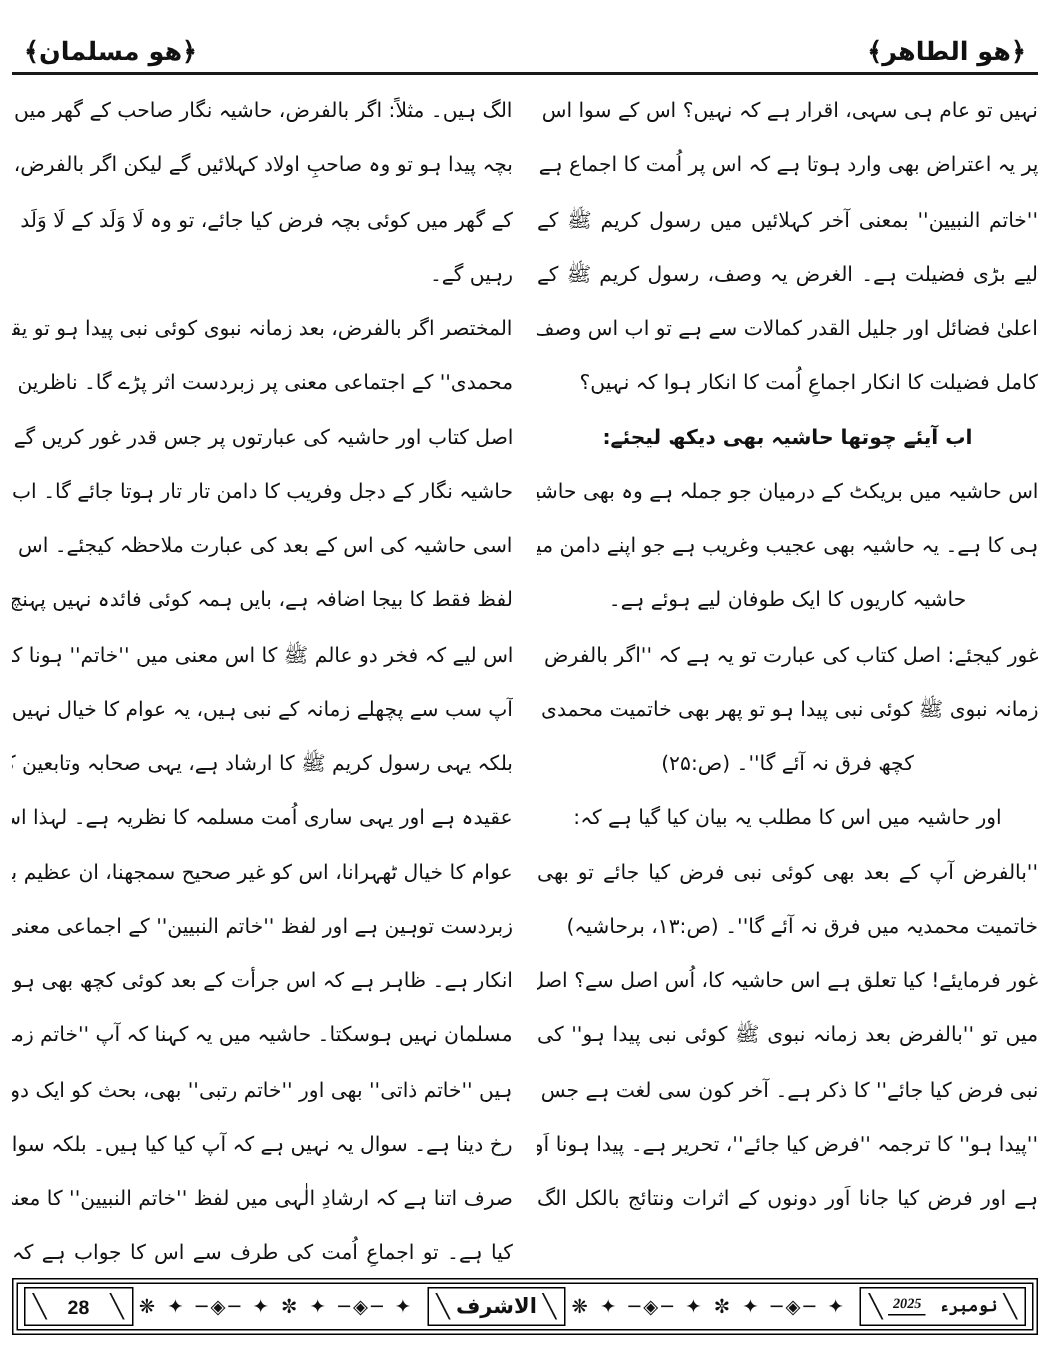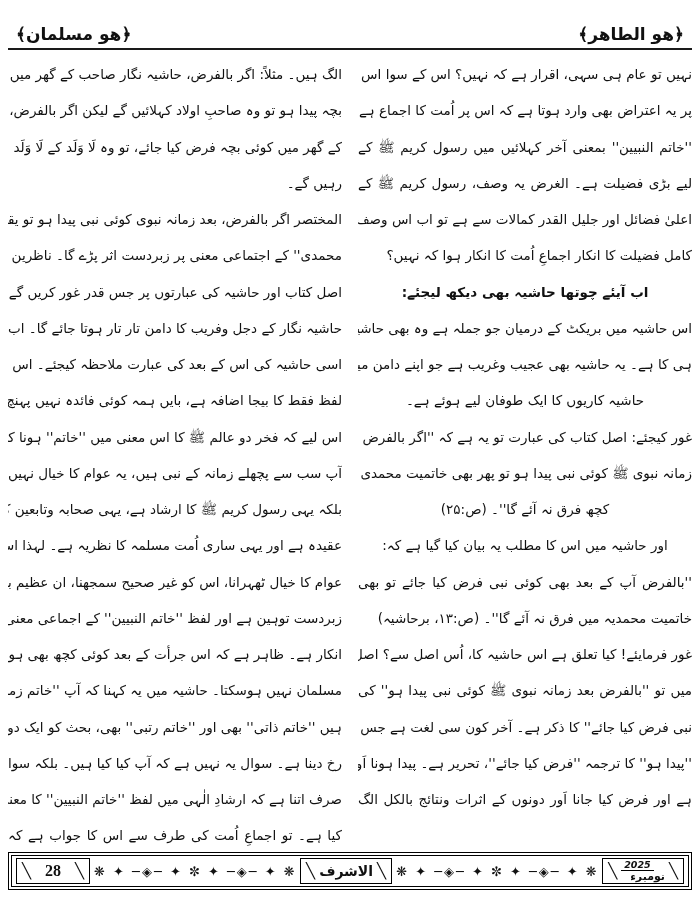--- a/index.html
+++ b/index.html
@@ -44,25 +44,25 @@
   .fbox{
     border:1.5px solid #000;height:24px;display:flex;align-items:center;
     gap:4px;padding:0 5px;font-weight:bold;font-size:14px;background:#fff;
     white-space:nowrap;
   }
   .fslash{font-weight:bold;font-size:15px;line-height:1;}
   .ornament{
     flex:1;text-align:center;font-size:13px;letter-spacing:2px;
     overflow:hidden;white-space:nowrap;color:#111;direction:ltr;
   }
-  .datestack{display:flex;flex-direction:column;align-items:flex-start;line-height:1;}
+  .datestack{display:flex;flex-direction:row;align-items:flex-end;line-height:1;font-family:Liberation Serif, serif;}
   .datestack .yr{font-size:9.5px;border-bottom:1px solid #000;padding:0 3px;font-style:italic;}
   .datestack .mo{font-size:11px;margin-left:9px;}
   .centerbox{font-size:14px;}
-  .pagenum{font-family:Liberation Serif, serif;font-size:16px;padding:0 10px;}
+  .pagenum{font-family:Liberation Sans, sans-serif;font-size:13px;padding:0 10px;}
 </style>
 </head>
 <body>
 
 <div class="page">
 
   <div class="header">
     <span>﴿هو الطاهر﴾</span>
     <span>﴿هو مسلمان﴾</span>
   </div>

